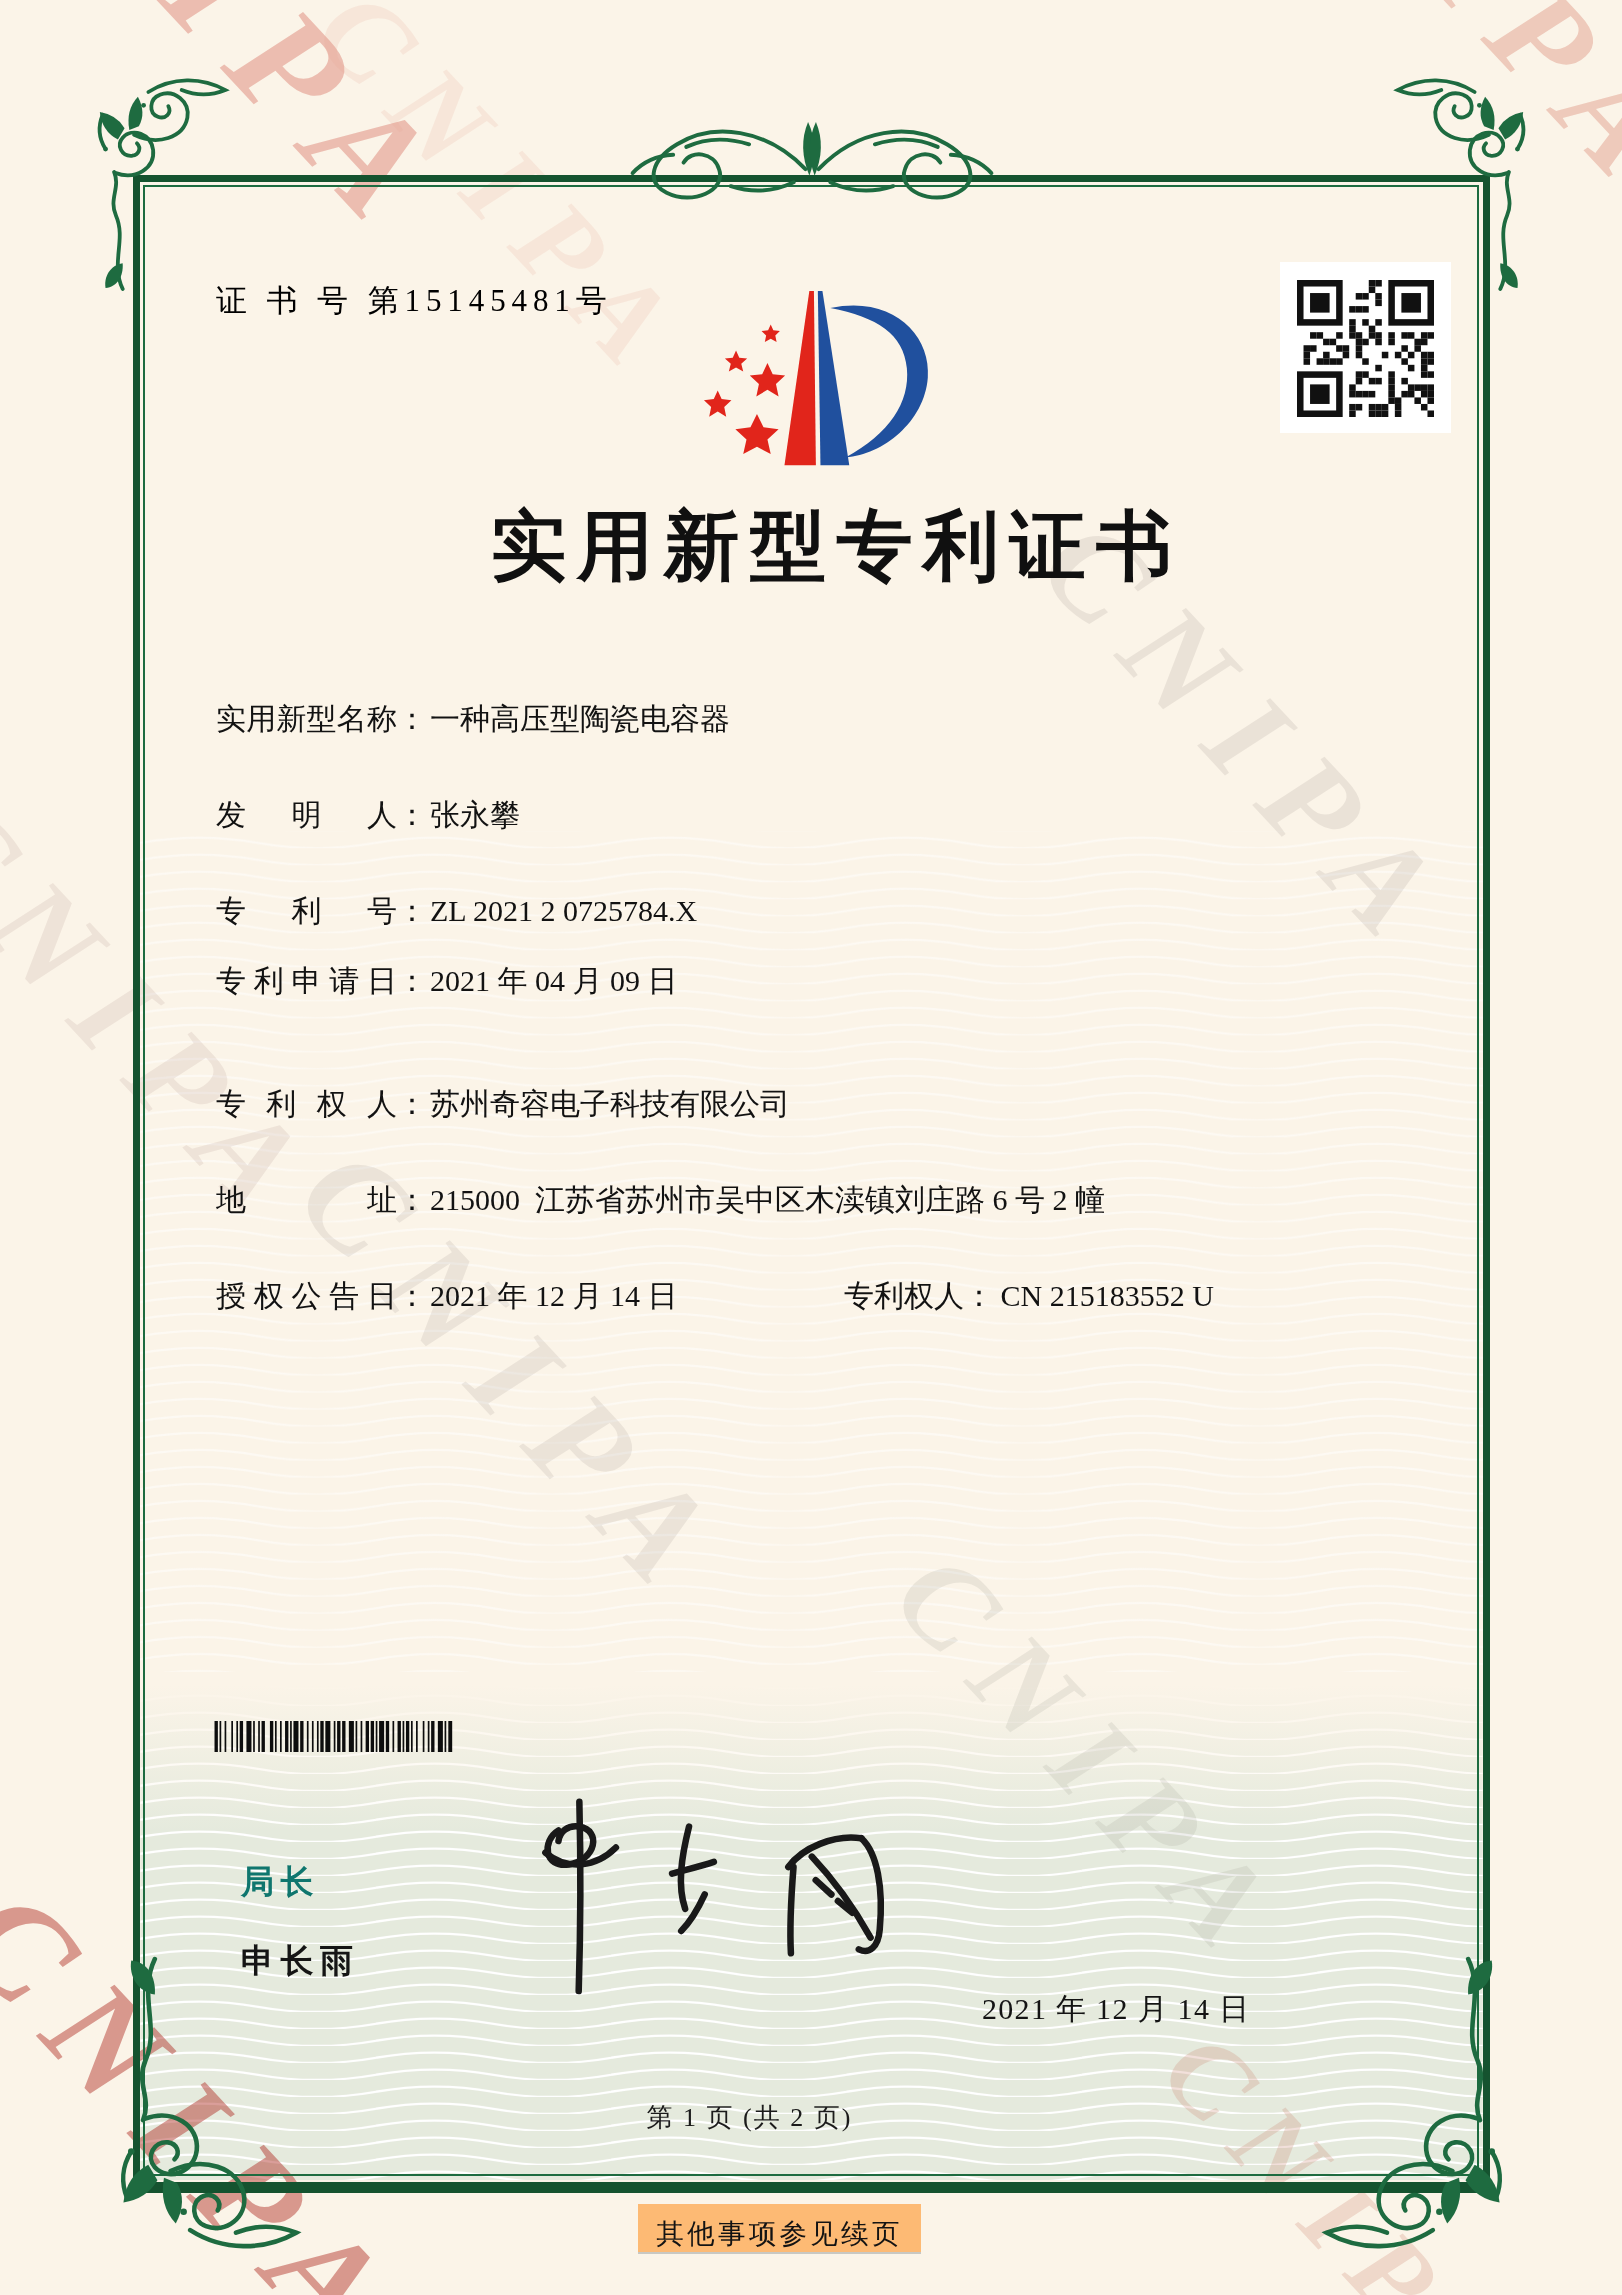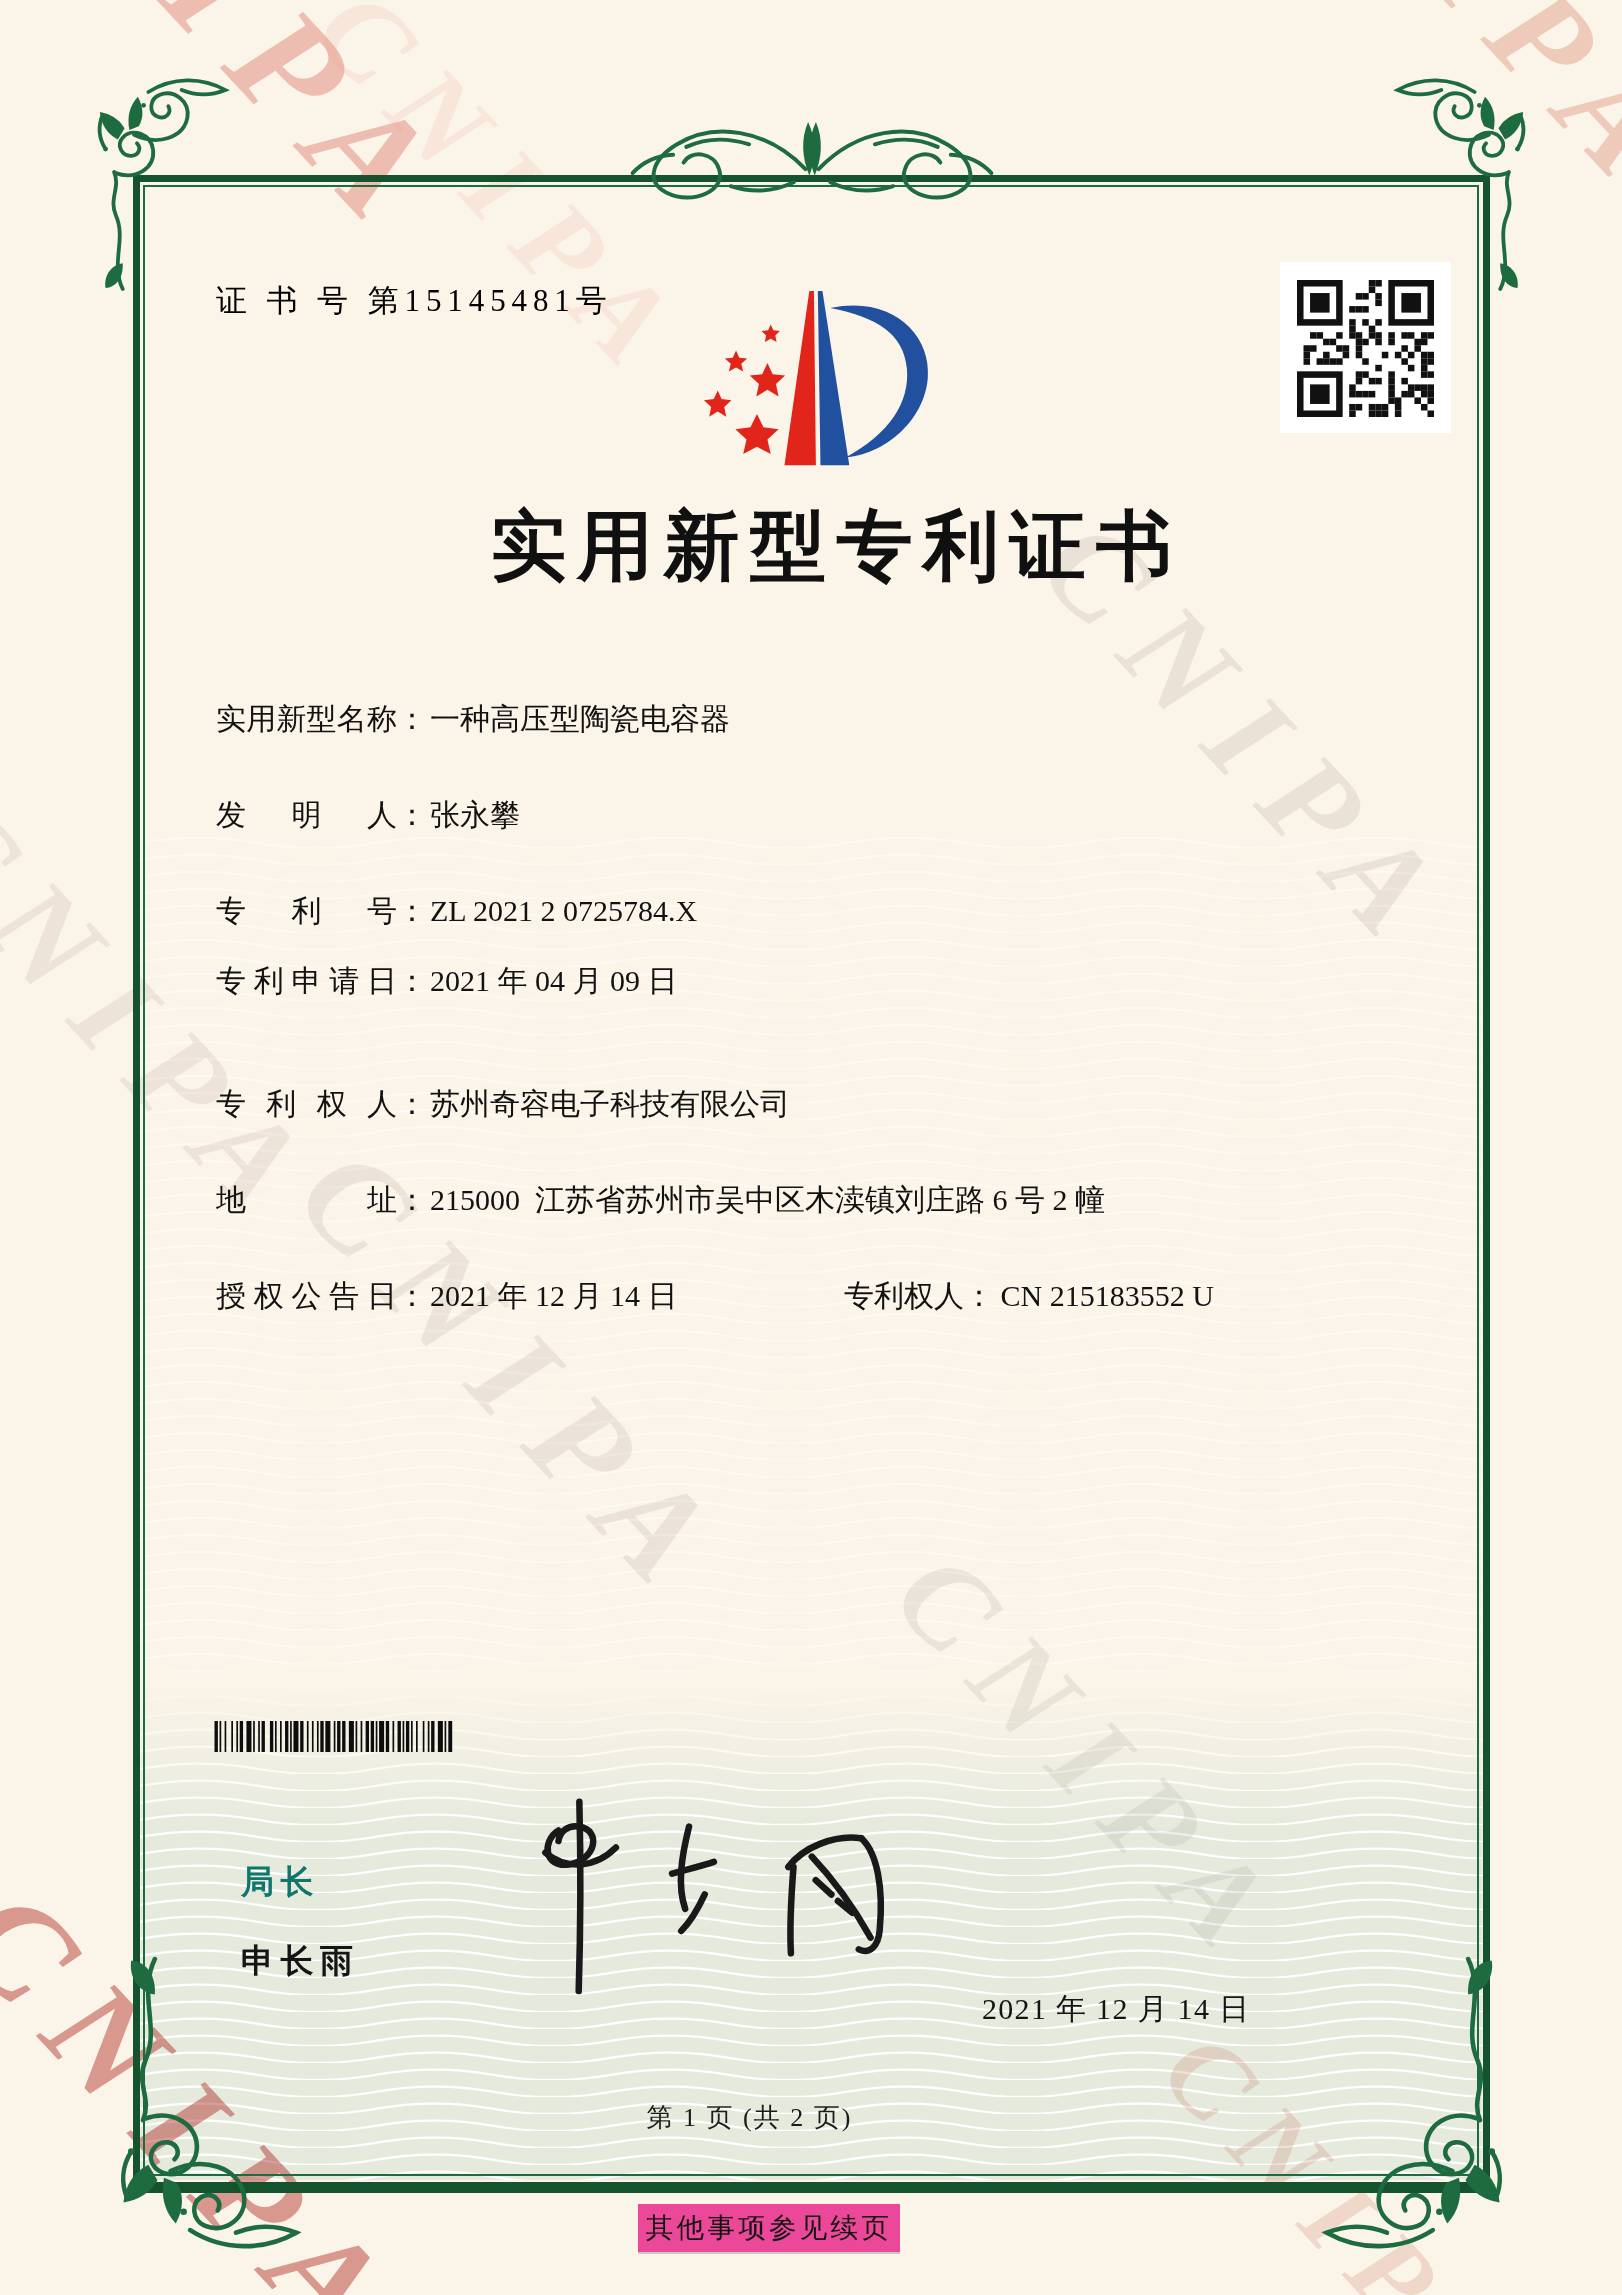--- a/index.html
+++ b/index.html
@@ -43,22 +43,22 @@
   
   .barcode{position:absolute;left:213px;top:1721px;width:242px;height:31px;}
   .sig-role{position:absolute;left:241px;top:1860px;font-family:"Liberation Sans","DejaVu Sans",sans-serif;
      font-weight:bold;font-size:33px;letter-spacing:6.5px;color:#0f766e;}
   .sig-name{position:absolute;left:241px;top:1939px;font-family:"Liberation Sans","DejaVu Sans",sans-serif;
      font-weight:bold;font-size:33px;letter-spacing:6.5px;color:#151515;}
   .signature{position:absolute;left:481px;top:1790px;}
   .issue-date{position:absolute;left:982px;top:1989px;width:327px;font-size:30px;letter-spacing:1.3px;color:#141414;}
   .page-no{position:absolute;left:0;top:2100px;width:1499px;text-align:center;font-size:26px;
      letter-spacing:2px;color:#1b1b1b;}
-  .footer-box{position:absolute;left:638px;top:2204px;width:262px;height:48px;background:#ec4899;
-     border-bottom:2px solid #c9c8c2;display:flex;align-items:center;justify-content:center;}
+  .footer-box{position:absolute;left:638px;top:2204px;width:283px;height:48px;background:#fdba74;
+     border-bottom:2px solid #c9c8c2;display:flex;align-items:flex-end;justify-content:center;}
   .footer-note{font-size:27.5px;letter-spacing:3.3px;color:#131313;}
 
   
   .logo{position:absolute;left:694px;top:257px;}
   .qr-box{position:absolute;left:1280px;top:262px;width:171px;height:171px;background:#fff;}
   .qr-box svg{position:absolute;left:17px;top:18.3px;}
 
   
   .fl{position:absolute;pointer-events:none;}
   .fl-bl{left:92px;top:1955px;}

